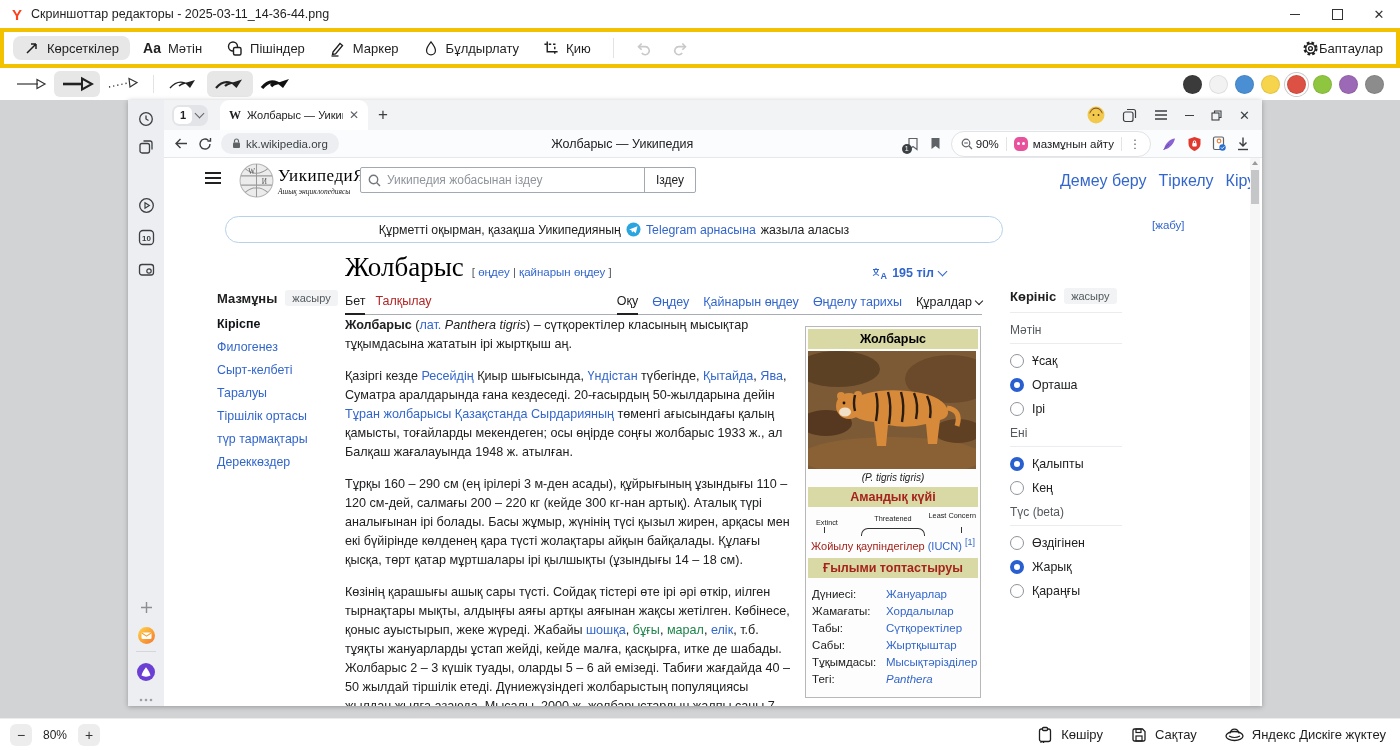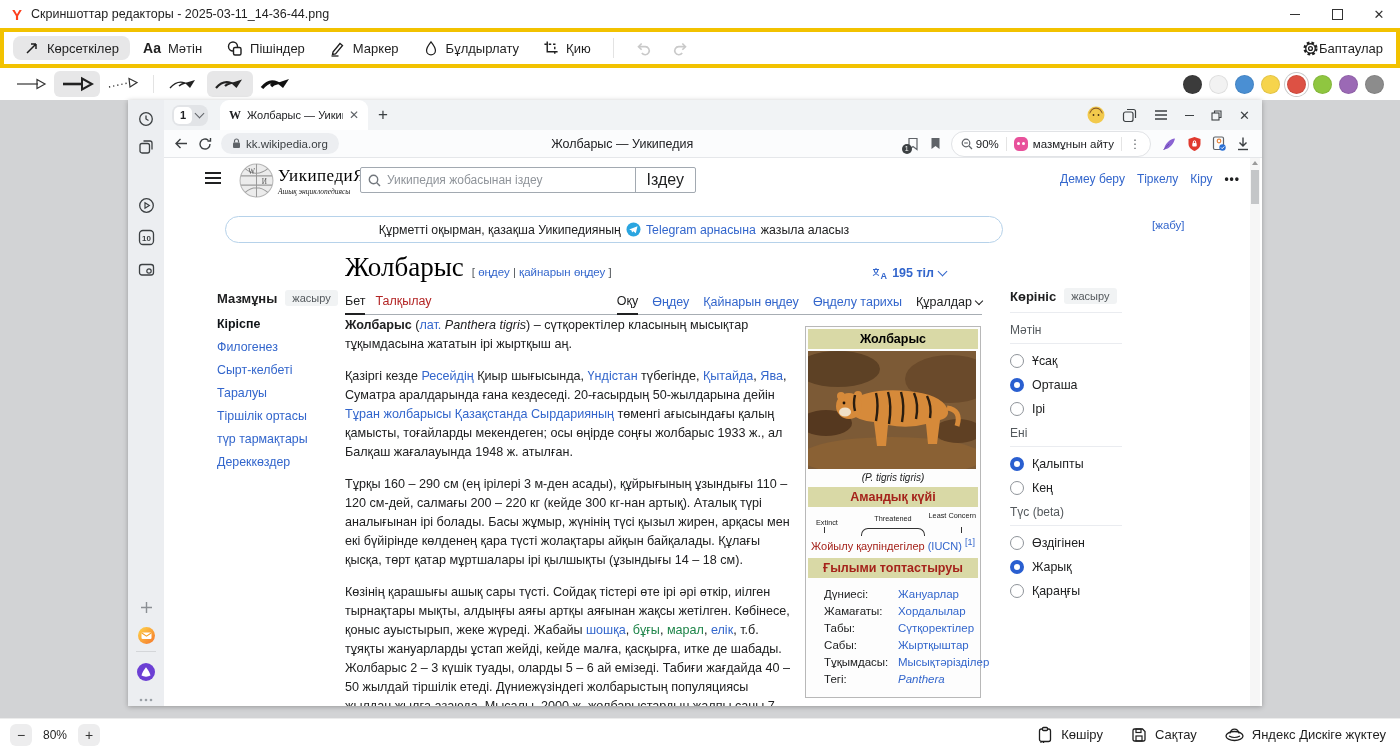--- a/index.html
+++ b/index.html
@@ -74,22 +74,22 @@
   
   .bcontent{position:absolute;left:36px;right:0;top:58px;bottom:0;background:#fff;overflow:hidden;font-family:"Liberation Sans",sans-serif}
   .wham{position:absolute;left:41px;top:14px;width:16px}
   .wham i{display:block;height:2px;background:#202122;margin-bottom:3px}
   .wlogo{position:absolute;left:74px;top:4px}
   .wlogotxt{position:absolute;left:114px;top:8px;font-family:"Liberation Serif",serif}
   .wlogotxt .t1{font-size:17px;color:#000;letter-spacing:.5px}
   .wlogotxt .t2{font-size:7.5px;color:#222;margin-top:1px;font-style:italic}
   .wsearch{position:absolute;left:196px;top:9px;width:336px;height:26px;box-sizing:border-box;border:1px solid #a2a9b1;border-radius:2px;display:flex;align-items:center;background:#fff}
   .wsearch .ph{flex:1;font-size:12px;color:#8f949a;padding-left:6px}
-  .wsearch .sbtn{border-left:1px solid #a2a9b1;height:100%;display:flex;align-items:center;padding:0 11px;font-size:16px;color:#202122}
-  .whlinks{position:absolute;left:896px;top:14px;display:flex;gap:12px;font-size:12px;color:#3366cc;align-items:center;white-space:nowrap}
+  .wsearch .sbtn{border-left:1px solid #a2a9b1;height:100%;display:flex;align-items:center;padding:0 11px;font-size:12px;color:#202122}
+  .whlinks{position:absolute;left:896px;top:14px;display:flex;gap:12px;font-size:16px;color:#3366cc;align-items:center;white-space:nowrap}
   .whlinks .dots{color:#202122;font-weight:bold;letter-spacing:1px}
   .wbanner{position:absolute;left:61px;top:58px;width:778px;height:27px;box-sizing:border-box;border:1px solid #b6d2ea;border-radius:15px;display:flex;align-items:center;justify-content:center;gap:5px;font-size:12.3px;color:#202122}
   .wclose{position:absolute;left:988px;top:61px;font-size:11.5px;color:#3366cc}
   .blue{color:#3366cc}
 
   .wtitlerow{position:absolute;left:181px;top:94px;display:flex;align-items:baseline;gap:8px}
   .wtitle{font-family:"Liberation Serif",serif;font-size:27px;color:#000}
   .weditlinks{font-size:11.5px;color:#54595d}
   .wlang{position:absolute;left:640px;top:108px;width:142px;display:flex;justify-content:flex-end;align-items:center;gap:5px;font-size:12.5px;font-weight:bold;color:#3366cc}
   .chevb{width:6px;height:6px;border-right:1.5px solid #3366cc;border-bottom:1.5px solid #3366cc;transform:rotate(45deg);margin-top:-4px}
@@ -126,21 +126,21 @@
   .iscale .lb2{position:absolute;left:50%;transform:translateX(-50%);top:4px}
   .iscale .lb3{position:absolute;right:2px;top:2px;text-align:center;line-height:1.15}
   .iscale .arc{position:absolute;left:50%;transform:translateX(-50%);top:18px;width:62px;height:7px;border:1px solid #333;border-bottom:none;border-radius:7px 7px 0 0}
   .iscale .tick{position:absolute;top:17px;width:1px;height:6px;background:#333}
   .ibadges{display:flex;justify-content:center;gap:3px;align-items:center;padding:3px 0 4px}
   .ibadge{width:19px;height:19px;border-radius:50%;border:1px solid #777;box-sizing:border-box;font-size:7.6px;font-weight:bold;color:#3a3a3a;display:flex;align-items:center;justify-content:center;background:#fff}
   .ibadge.active{background:#d2591e;border-color:#d2591e;color:#fff;width:21px;height:21px}
   .istatus{text-align:center;font-size:11px;padding:1px 0 6px}
   .istatus .rlink{color:#a5231b}
   .itax{padding:3px 4px 5px}
-  .itrow{display:flex;margin:5px 12px}
+  .itrow{display:flex;margin:5px 0}
   .itlabel{width:74px;color:#202122;flex:none}
   .itval{color:#3366cc}
   .itval.ital{font-style:italic}
 
   
   .appear{position:absolute;left:846px;top:130px;width:112px;font-size:12.4px;color:#202122}
   .appear .hd{display:flex;align-items:center;gap:8px;padding-bottom:8px;border-bottom:1px solid #eaecf0}
   .appear .hd b{font-size:13px}
   .agroup-label{color:#54595d;font-size:12px;margin:10px 0 2px;border-bottom:1px solid #eaecf0;padding-bottom:6px}
   .aopt{display:flex;align-items:center;gap:8px;margin:10px 0}

